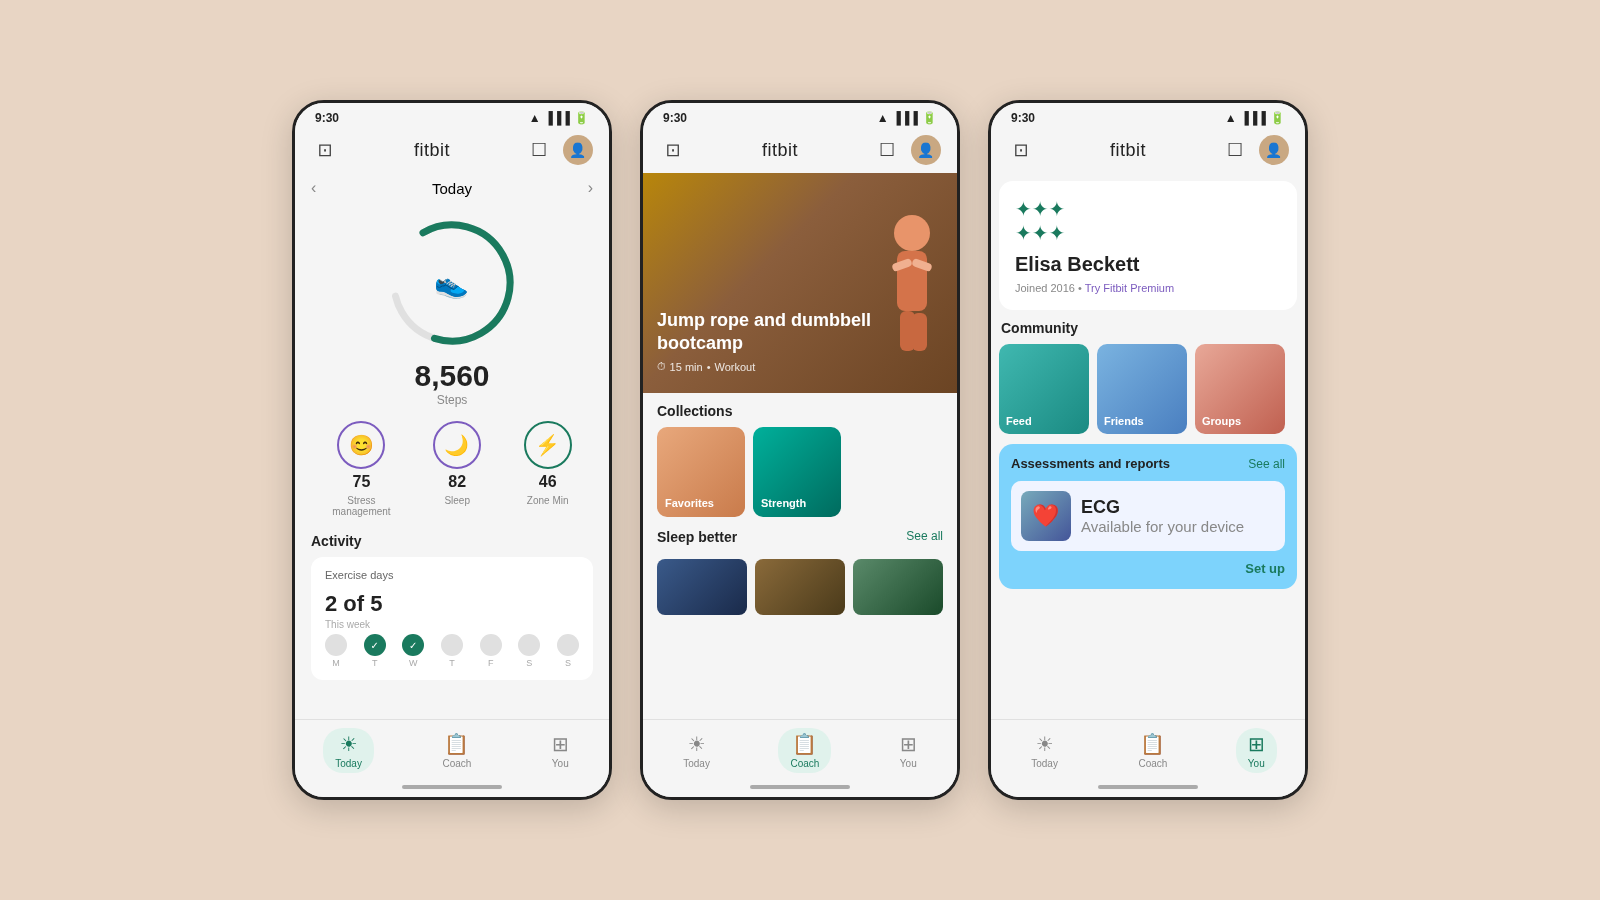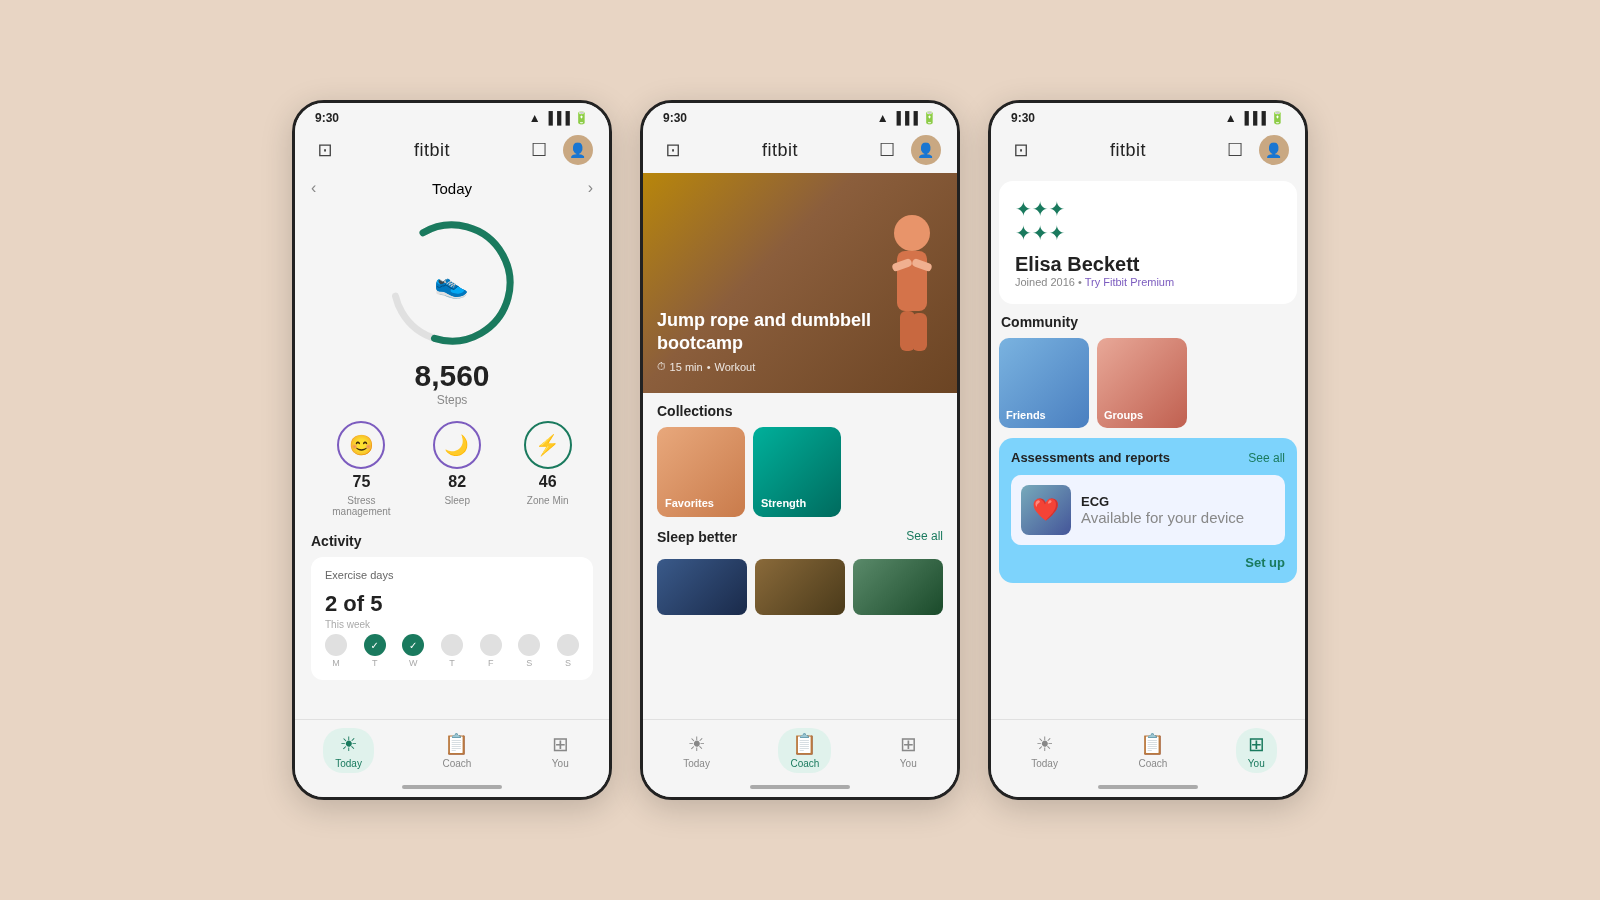--- a/index.html
+++ b/index.html
@@ -384,21 +384,21 @@
       background: linear-gradient(135deg, #7ab, #459);
       display: flex;
       align-items: center;
       justify-content: center;
       font-size: 22px;
     }
     .ecg-info {
       flex: 1;
     }
     .ecg-title {
-      font-size: 13px;
+      font-size: 18px;
       font-weight: 600;
       color: #222;
     }
     .ecg-desc {
       font-size: 15px;
       color: #888;
     }
     .setup-btn {
       font-size: 13px;
       color: #1a7a5e;
@@ -616,28 +616,31 @@
         <div class="header-icon">☐</div>
         <div class="avatar">👤</div>
       </div>
     </div>
     <div class="phone-content">
       <div style="padding:8px;">
 
         <div style="background:#fff;border-radius:14px;padding:16px;margin-bottom:10px;">
           <div style="color:#1a7a5e;font-size:20px;margin-bottom:8px;">✦✦✦<br>✦✦✦</div>
           <div style="font-size:20px;font-weight:700;color:#222;">Elisa Beckett</div>
-          <div style="font-size:11px;color:#888;margin-top:0;">
+          <div style="font-size:11px;color:#888;margin-top:6px;">
             Joined 2016 • <span style="color:#7c5cbf;">Try Fitbit Premium</span>
           </div>
         </div>
 
         <div class="community-section">
           <div class="community-title">Community</div>
           <div class="community-row">
+            <div class="community-card feed">
+              <span>Feed</span>
+            </div>
             <div class="community-card friends">
               <span>Friends</span>
             </div>
             <div class="community-card groups">
               <span>Groups</span>
             </div>
           </div>
         </div>
 
         <div class="assessments-section">

